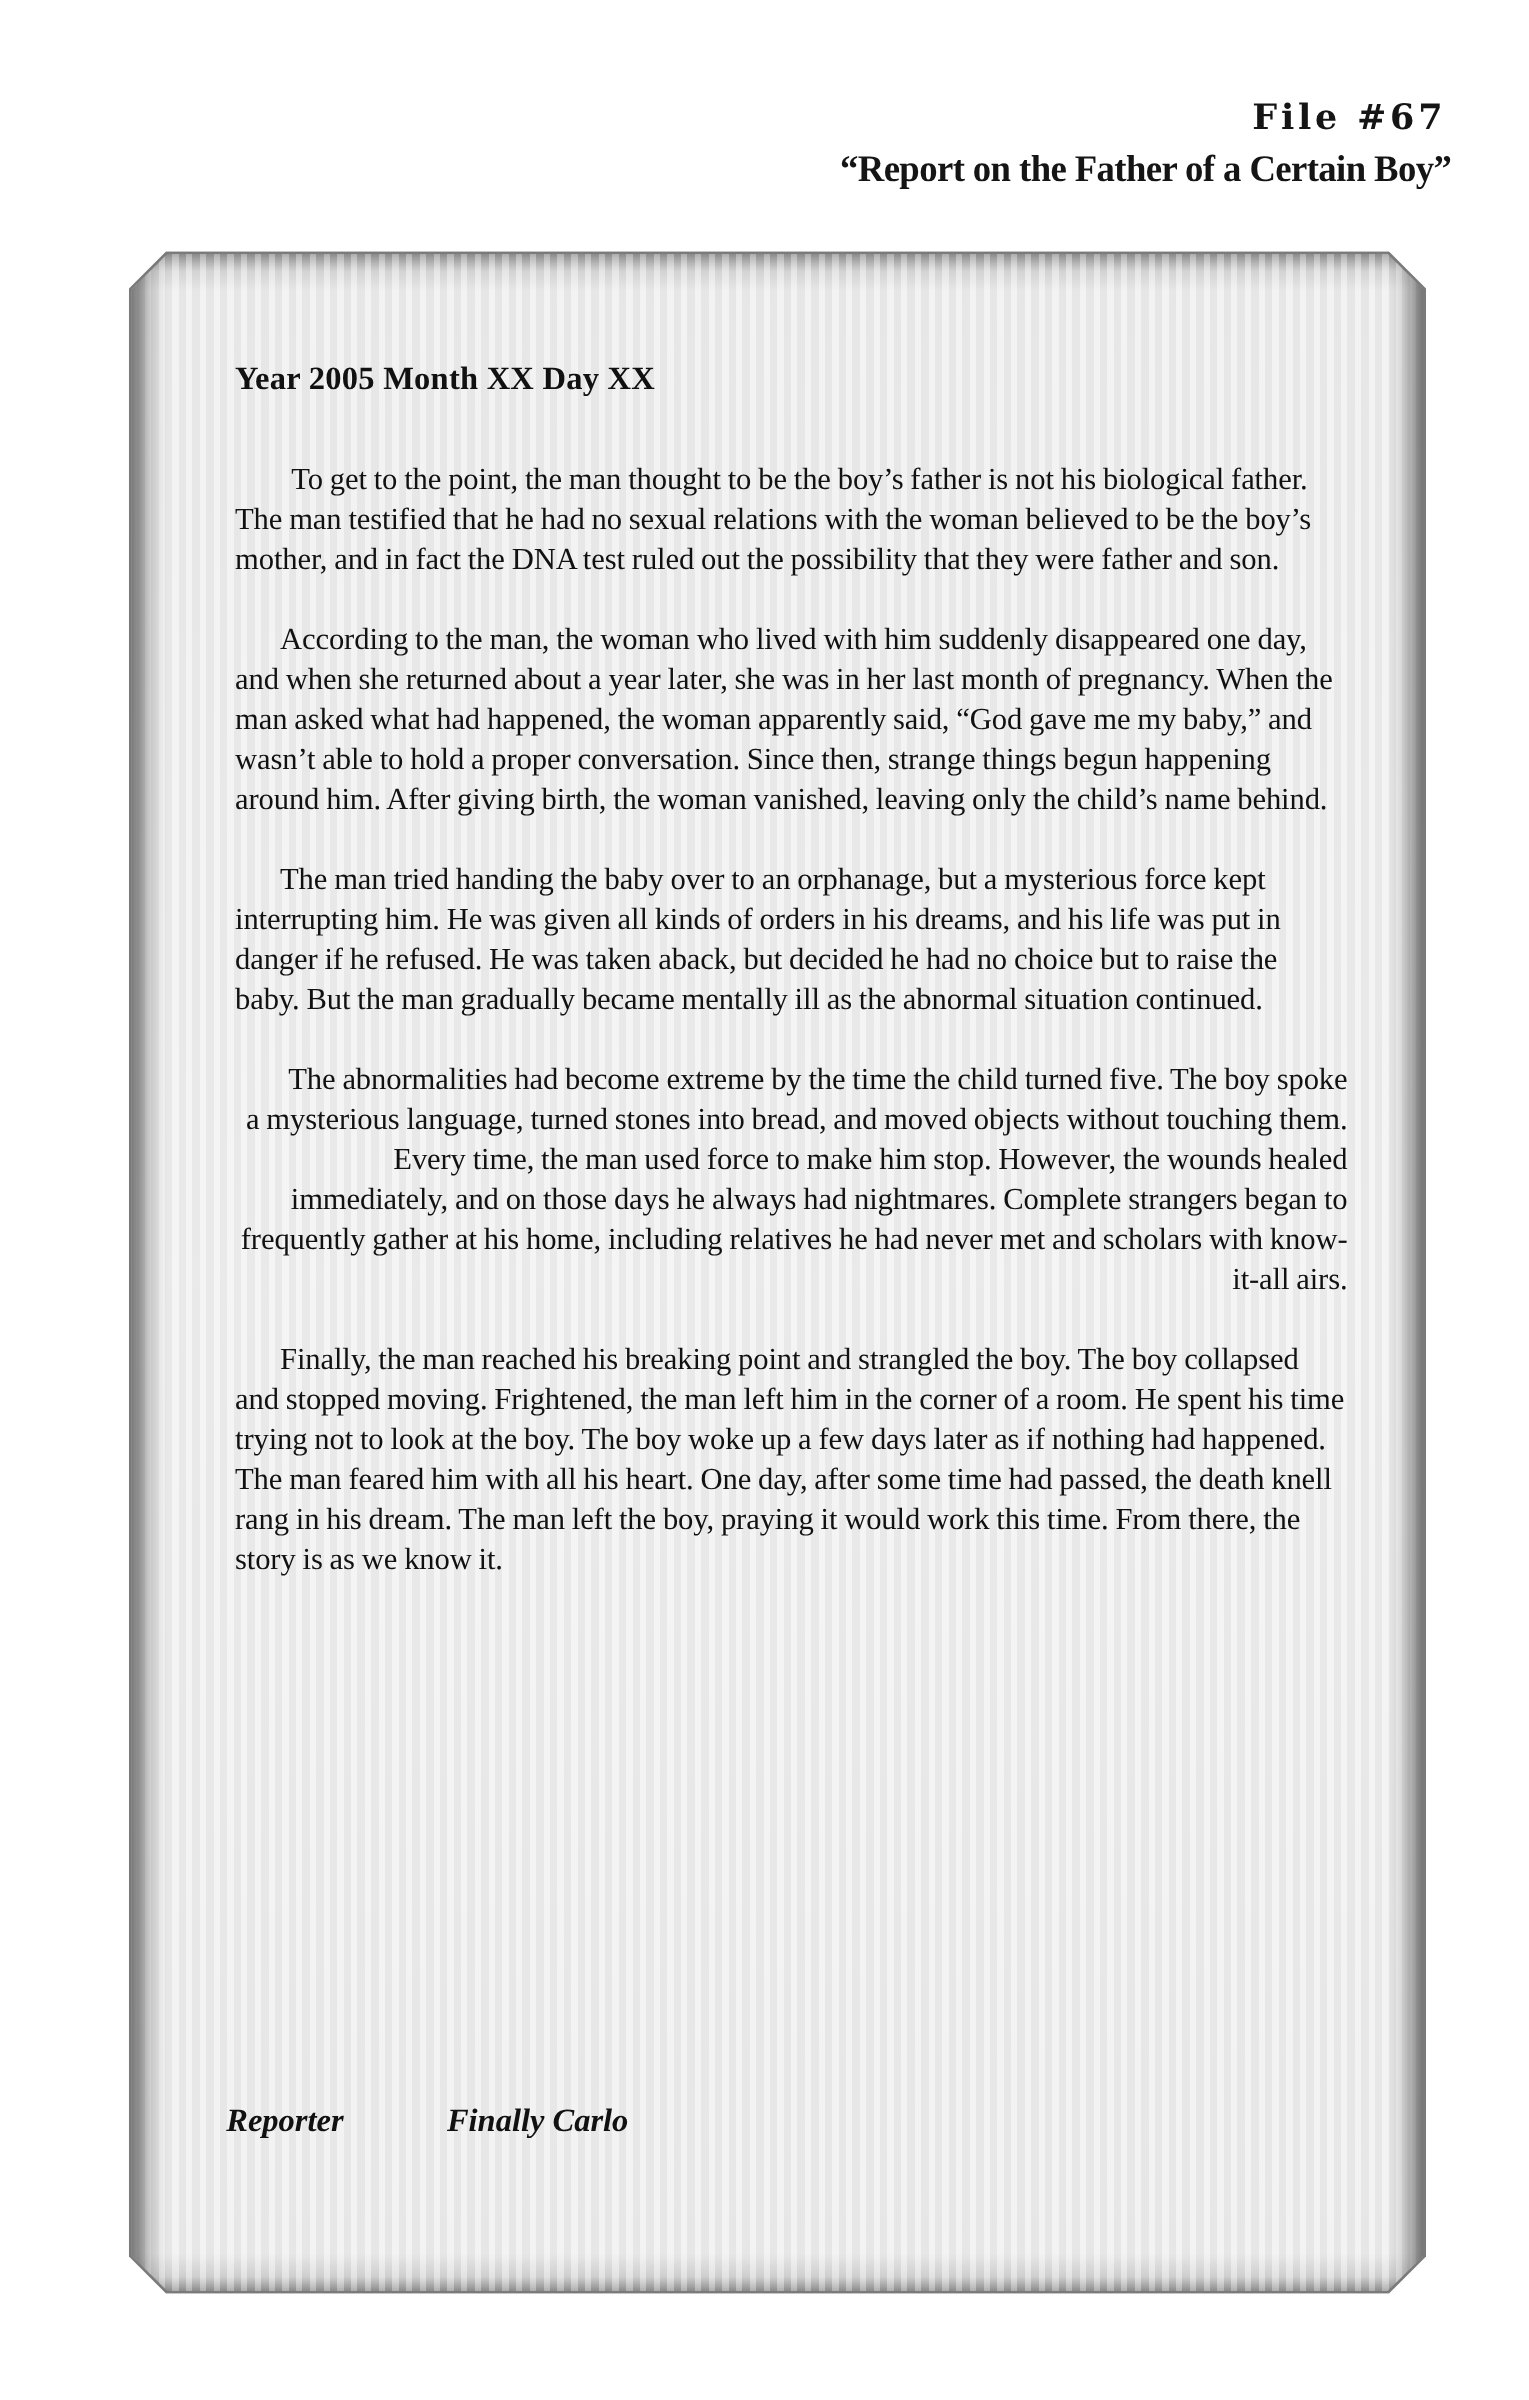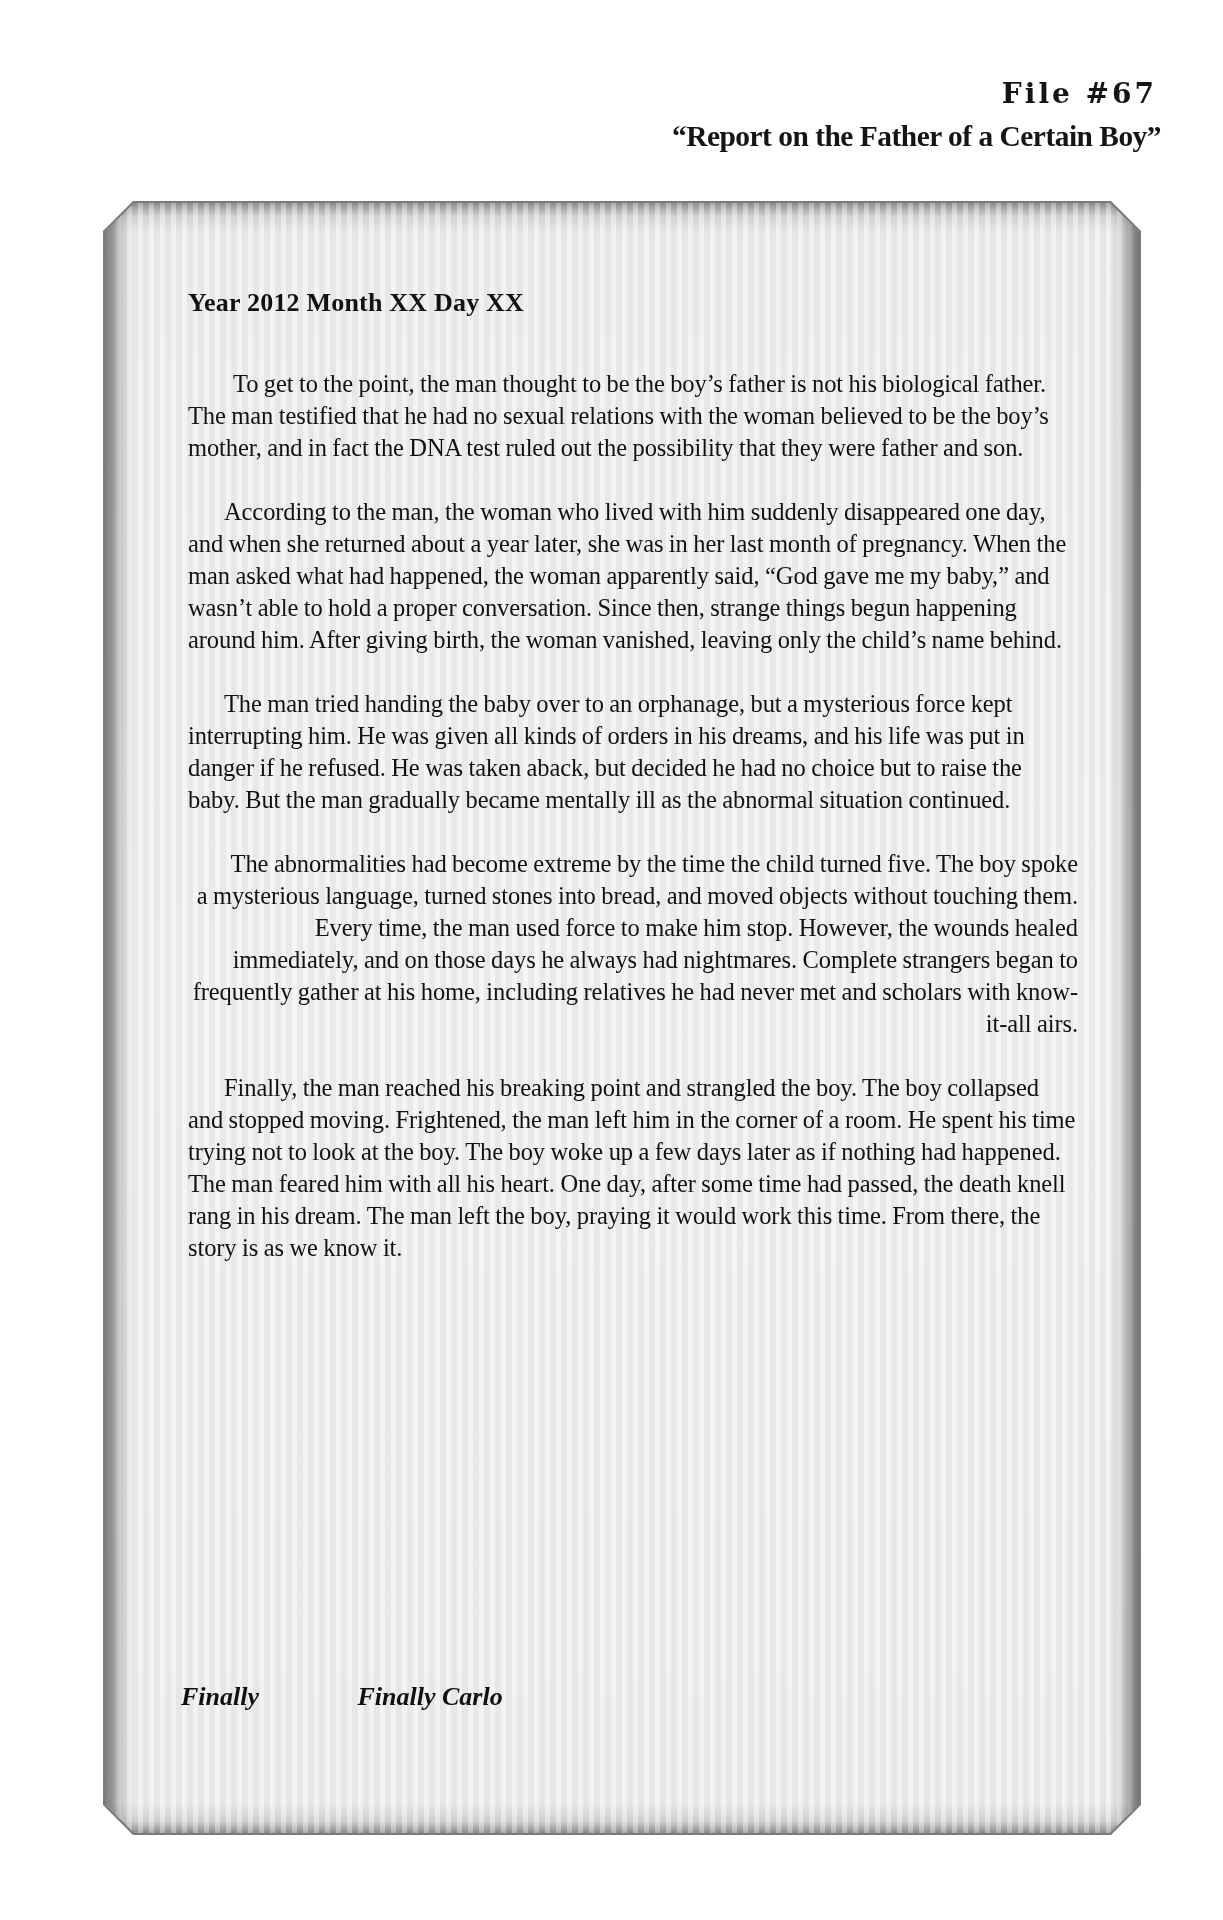--- a/index.html
+++ b/index.html
@@ -134,26 +134,26 @@
   <div class="file-number">File #67</div>
   <div class="file-title">“Report on the Father of a Certain Boy”</div>
 </div>
 
 <div class="panel-frame"></div>
 <div class="panel">
   <div class="panel-inner-shadow"></div>
 </div>
 
 <div class="report-content">
-  <div class="report-date">Year 2012 Month XX Day XX</div>
+  <div class="report-date">Year 2005 Month XX Day XX</div>
   <div class="report-body">
     <p class="report-paragraph first">To get to the point, the man thought to be the boy’s father is not his biological father. The man testified that he had no sexual relations with the woman believed to be the boy’s mother, and in fact the DNA test ruled out the possibility that they were father and son.</p>
     <p class="report-paragraph">According to the man, the woman who lived with him suddenly disappeared one day, and when she returned about a year later, she was in her last month of pregnancy. When the man asked what had happened, the woman apparently said, “God gave me my baby,” and wasn’t able to hold a proper conversation. Since then, strange things begun happening around him. After giving birth, the woman vanished, leaving only the child’s name behind.</p>
     <p class="report-paragraph">The man tried handing the baby over to an orphanage, but a mysterious force kept interrupting him. He was given all kinds of orders in his dreams, and his life was put in danger if he refused. He was taken aback, but decided he had no choice but to raise the baby. But the man gradually became mentally ill as the abnormal situation continued.</p>
     <p class="report-paragraph fourth">The abnormalities had become extreme by the time the child turned five. The boy spoke a mysterious language, turned stones into bread, and moved objects without touching them. Every time, the man used force to make him stop. However, the wounds healed immediately, and on those days he always had nightmares. Complete strangers began to frequently gather at his home, including relatives he had never met and scholars with know-it-all airs.</p>
     <p class="report-paragraph">Finally, the man reached his breaking point and strangled the boy. The boy collapsed and stopped moving. Frightened, the man left him in the corner of a room. He spent his time trying not to look at the boy. The boy woke up a few days later as if nothing had happened. The man feared him with all his heart. One day, after some time had passed, the death knell rang in his dream. The man left the boy, praying it would work this time. From there, the story is as we know it.</p>
   </div>
 </div>
 
 <div class="signature">
-  <span class="signature-role">Finally</span>
+  <span class="signature-role">Reporter</span>
   <span class="signature-name">Finally Carlo</span>
 </div>
 
 </body></html>

